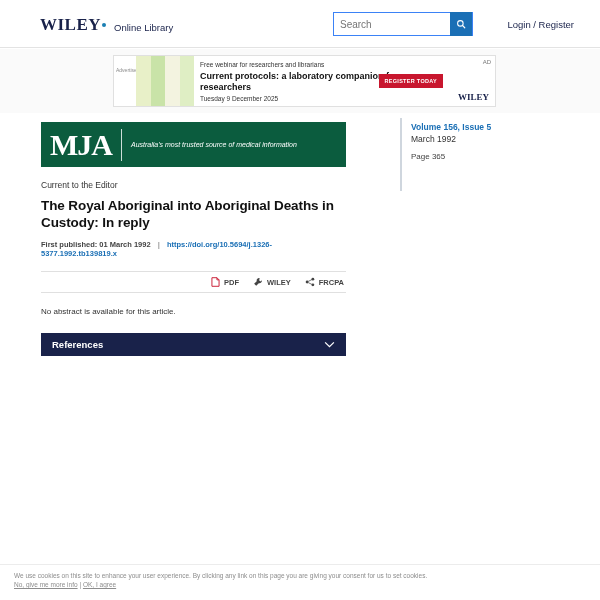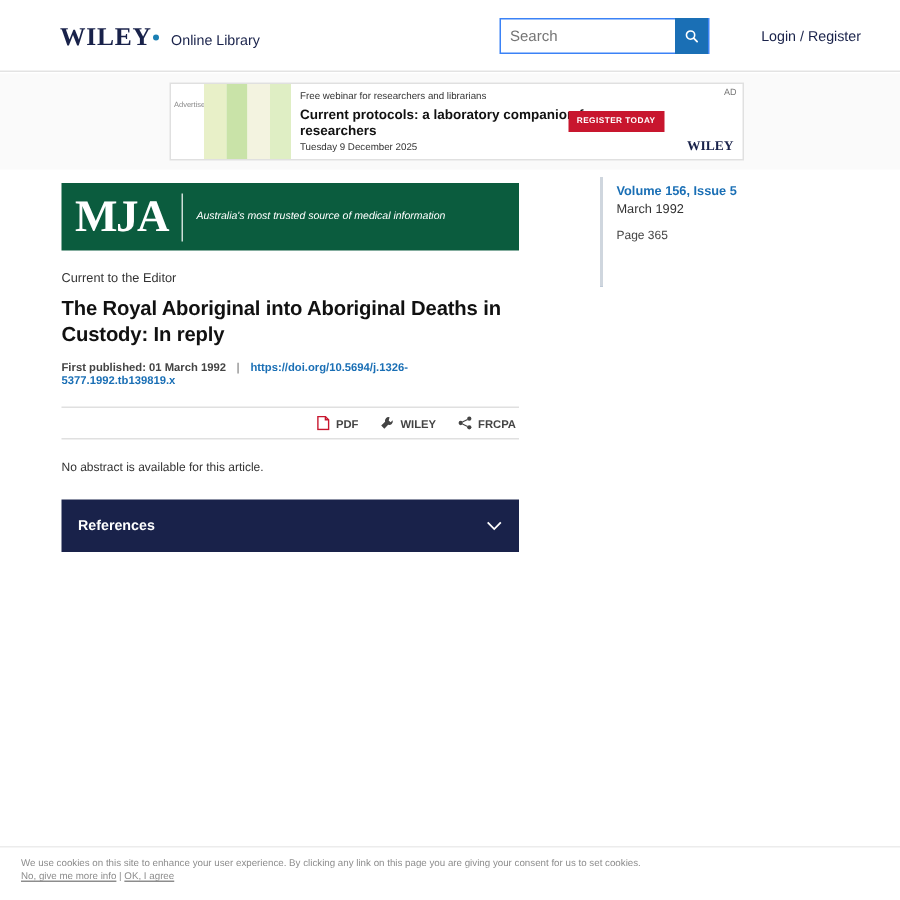--- a/index.html
+++ b/index.html
@@ -99,21 +99,21 @@
     margin-top:13px; border-top:1px solid #e0e0e0; border-bottom:1px solid #e0e0e0;
     height:22px; display:flex; align-items:center; justify-content:flex-end; gap:14px;
     padding-right:2px;
   }
   .toolitem { display:flex; align-items:center; gap:4px; font-size:7.5px; color:#444; font-weight:bold; }
   .toolitem .ic { display:inline-flex; }
 
   .noabstract { font-size:8px; color:#333; margin-top:14px; }
 
   .refbar {
-    margin-top:17px; width:305px; height:35px; background:#19224a; color:#fff;
+    margin-top:17px; width:305px; height:23px; background:#19224a; color:#fff;
     display:flex; align-items:center; justify-content:space-between; padding:0 11px;
   }
   .refbar .lbl { font-size:9.5px; font-weight:bold; }
 
   
   .right { position:absolute; left:400px; top:118px; width:168px; }
 
   .issue-row { display:flex; gap:9px; }
   .cover {
     width:57px; height:73px; background:#5d7fa8; position:relative; overflow:hidden;

